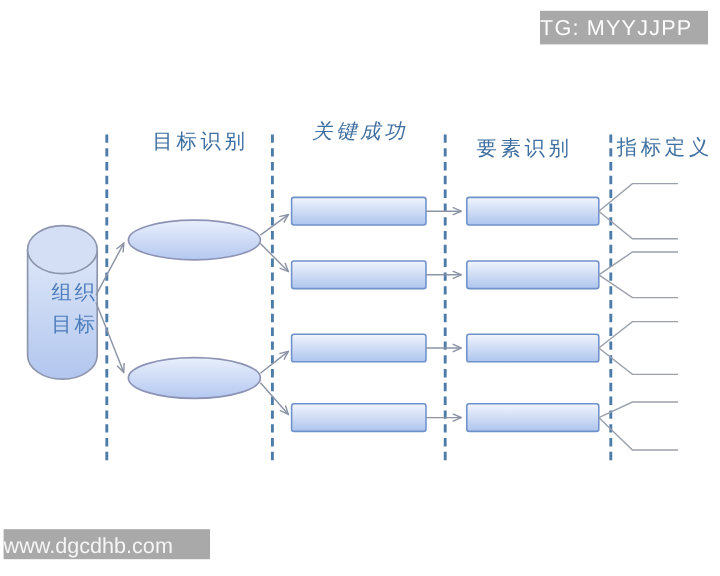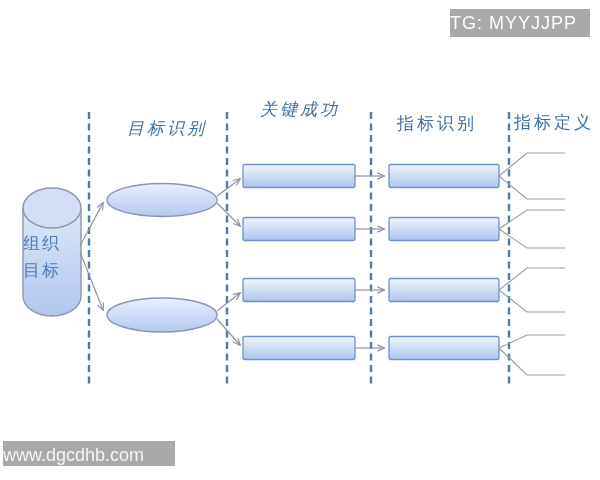--- a/index.html
+++ b/index.html
@@ -6,21 +6,21 @@
   .screen{
     position:relative;width:600px;height:480px;background:#ffffff;overflow:hidden;
     font-family:"Liberation Sans","DejaVu Sans",sans-serif;
   }
   .diagram-svg{position:absolute;left:0;top:0;}
   .hdr{
     position:absolute;text-align:center;color:#3f6fa0;font-size:17px;
     letter-spacing:3px;line-height:20px;white-space:nowrap;
   }
   .cyl-label{
-    position:absolute;text-align:left;color:#4d7cba;font-size:17px;
+    position:absolute;text-align:right;color:#4d7cba;font-size:17px;
     letter-spacing:2px;line-height:27px;
   }
   .badge-top{
     position:absolute;left:450px;top:9px;width:140px;height:28px;
     background:#a9a9a9;color:#fdfdfd;font-size:18px;line-height:28px;
     text-align:left;letter-spacing:1px;
   }
   .badge-bottom{
     position:absolute;left:3px;top:441px;width:172px;height:25px;
     background:#a9a9a9;color:#f5f5f5;font-size:18px;line-height:29px;
@@ -98,28 +98,28 @@
       <path d="M499,176 L527,199 L565,199"></path>
       <path d="M499,229 L527,210 L565,210"></path>
       <path d="M499,229 L527,248 L565,248"></path>
       <path d="M499,290 L527,268 L565,268"></path>
       <path d="M499,290 L527,312 L565,312"></path>
       <path d="M499,348 L527,335 L565,335"></path>
       <path d="M499,348 L527,375 L565,375"></path>
     </g>
   </svg>
 
-  <div class="hdr" style="left:107px;top:119px;width:120px;font-style:italic;">
+  <div class="hdr" style="left:107px;top:108px;width:120px;">
     <div>目标识别</div>
   </div>
   <div class="hdr" style="left:250px;top:100px;width:100px;font-style:italic;">
     <div>关键成功</div>
   </div>
   <div class="hdr" style="left:387px;top:114px;width:100px;">
-    <div>指标识别</div>
+    <div>要素识别</div>
   </div>
   <div class="hdr" style="left:504px;top:113px;width:100px;">
     <div>指标定义</div>
   </div>
 
   <div class="cyl-label" style="left:23px;top:230px;width:58px;">
     <div>组织</div>
     <div>目标</div>
   </div>
 

